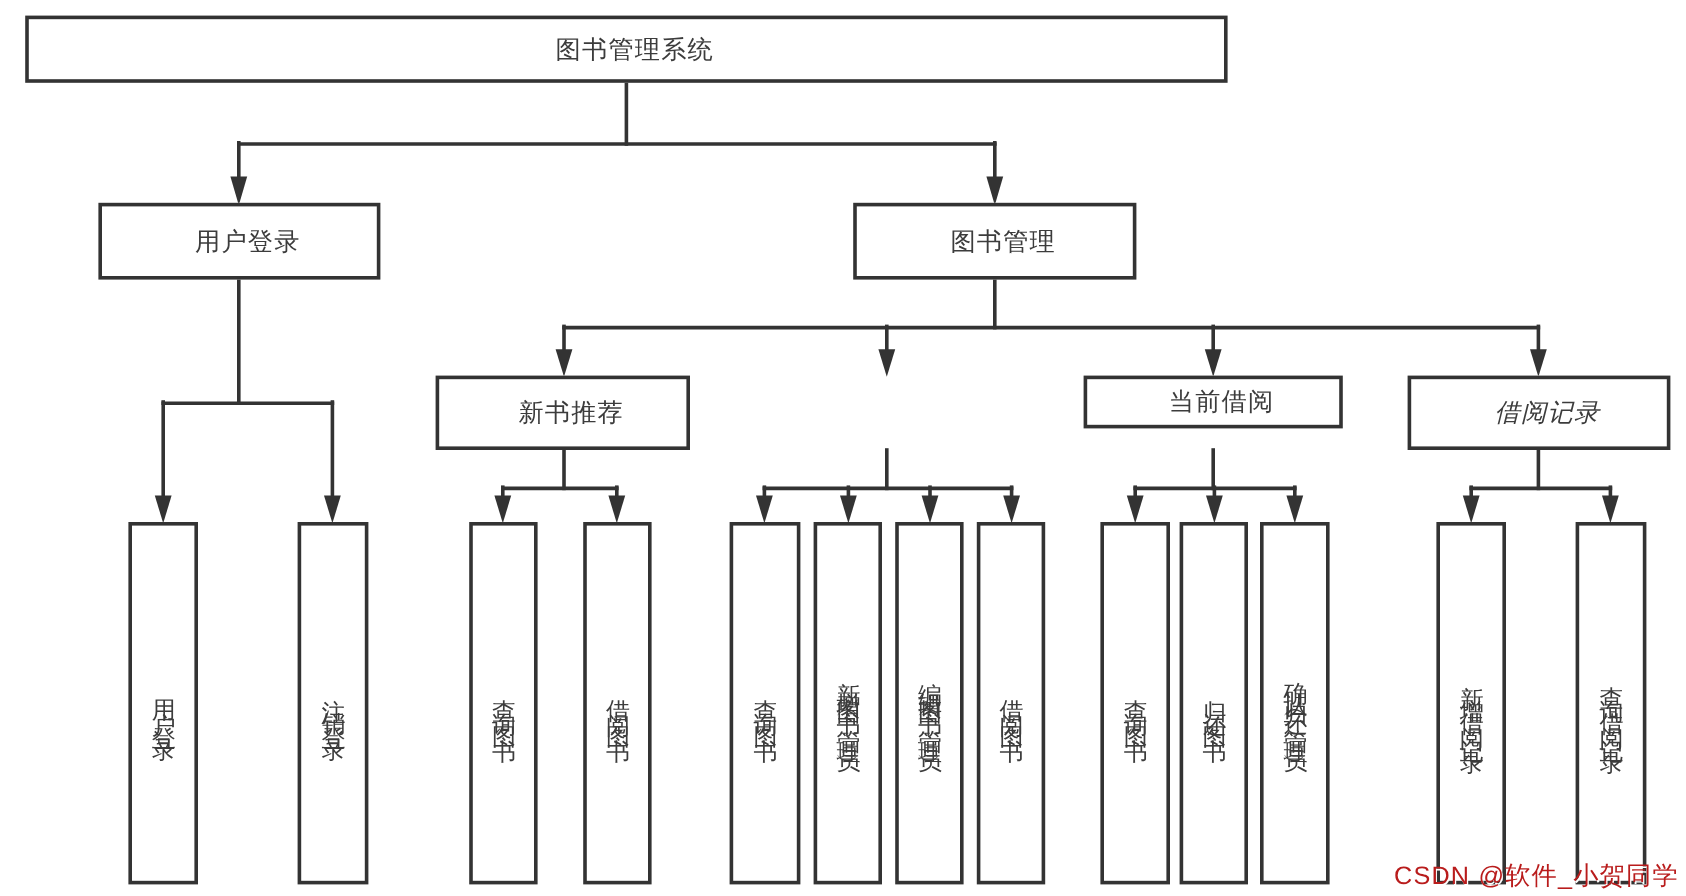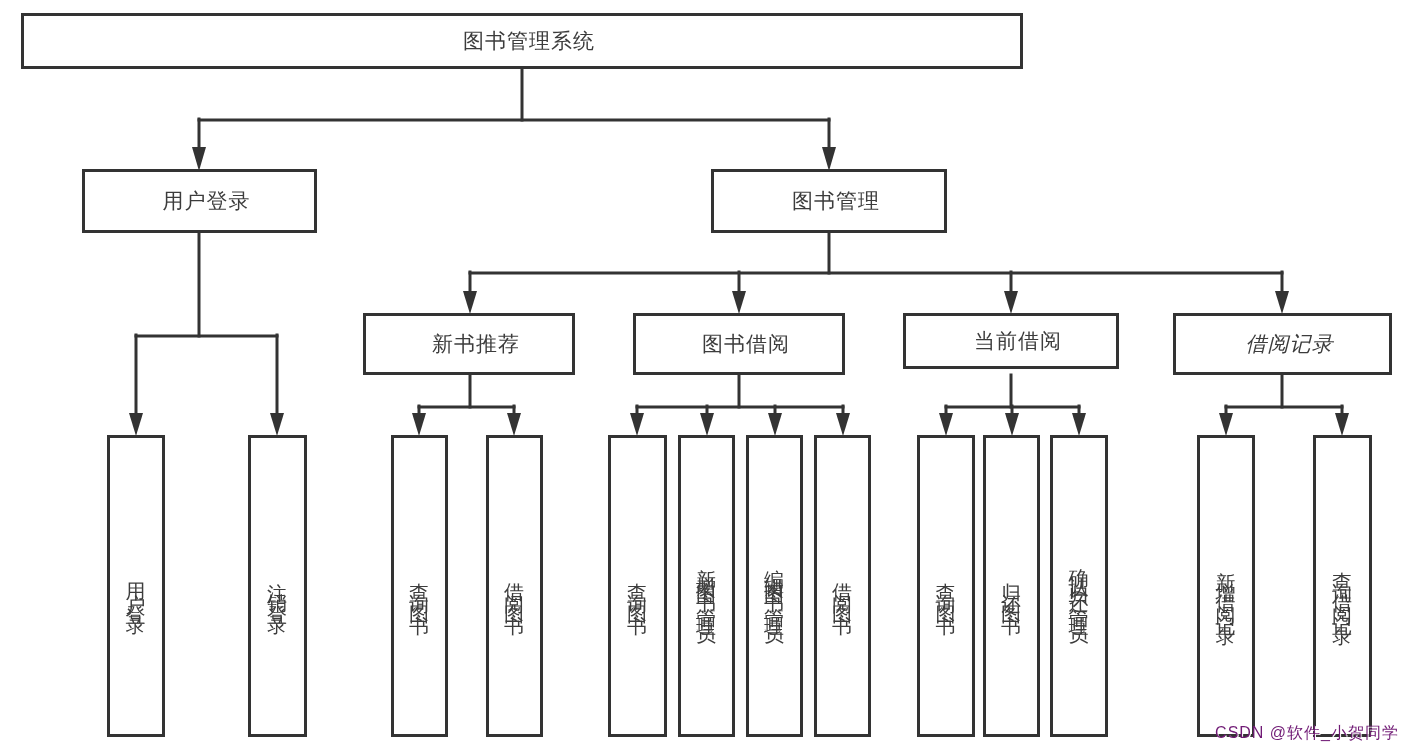--- a/index.html
+++ b/index.html
@@ -36,22 +36,22 @@
     letter-spacing: 11px;
     font-size: 20px;
     line-height: 1;
     padding-top: 6px;
   }
   .node.v.long { letter-spacing: 8px; }
   #watermark {
     position: absolute;
     right: 6px;
     bottom: 3px;
-    font-size: 16px;
-    color: #701a75;
+    font-size: 21px;
+    color: #b91c1c;
     letter-spacing: 1px;
     z-index: 5;
     text-shadow: 1px 1px 0 #ffffff;
     white-space: nowrap;
   }
 </style>
 </head>
 <body>
 
 <div id="canvas">
@@ -128,22 +128,21 @@
       <polygon points="1335,413 1349,413 1342,436"></polygon>
     </g>
   </svg>
 
   <div class="node h" style="left:21px; top:13px; width:1002px; height:56px;">图书管理系统</div>
 
   <div class="node h" style="left:82px; top:169px; width:235px; height:64px;">用户登录</div>
   <div class="node h" style="left:711px; top:169px; width:236px; height:64px;font-family:Liberation Mono, monospace;">图书管理</div>
 
   <div class="node h" style="left:363px; top:313px; width:212px; height:62px;">新书推荐</div>
-  <div class="node h" style="left:633px; top:313px; width:212px; height:62px;">图书借阅</div>
-  <div class="node h" style="left:903px; top:313px; width:216px; height:56px;">当前借阅</div>
+  <div class="node h" style="left:903px; top:313px; width:216px; height:44px;">当前借阅</div>
   <div class="node h" style="left:1173px; top:313px; width:219px; height:62px;font-style:italic;">借阅记录</div>
 
   <div class="node v" style="left:107px; top:435px; width:58px; height:302px;">用户登录</div>
   <div class="node v" style="left:248px; top:435px; width:59px; height:302px;">注销登录</div>
 
   <div class="node v" style="left:391px; top:435px; width:57px; height:302px;">查询图书</div>
   <div class="node v" style="left:486px; top:435px; width:57px; height:302px;">借阅图书</div>
 
   <div class="node v" style="left:608px; top:435px; width:59px; height:302px;">查询图书</div>
   <div class="node v long" style="left:678px; top:435px; width:57px; height:302px;">新增图书（管理员）</div>

